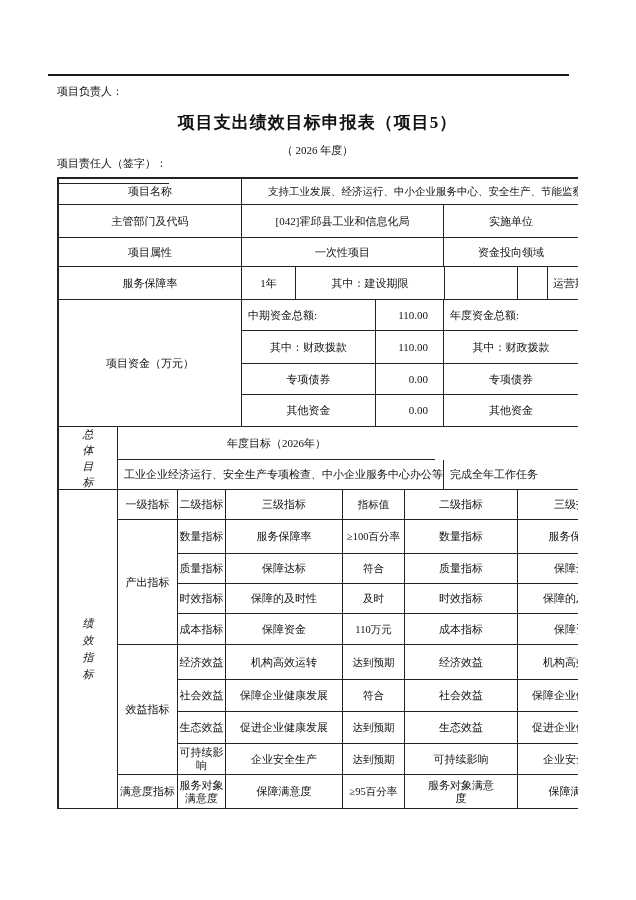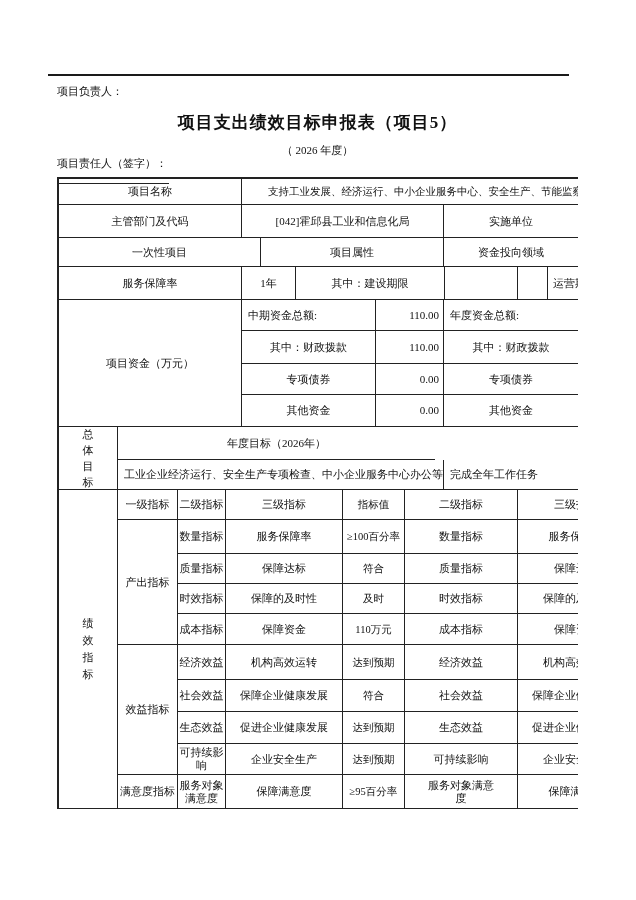--- a/index.html
+++ b/index.html
@@ -28,24 +28,24 @@
   .nowrap{white-space:nowrap;overflow:visible;}
 
   
   .cLbl{width:183px;} .cVal1{width:519px;} .cVal{width:202px;} .cRL{width:135px;}
   .c1y{width:54px;} .cMid{width:149px;} .cBlank1{width:73px;} .cBlank2{width:30px;} .cOper{width:213px;}
   .cF1{width:134px;} .cF2{width:68px;}
   .cA{width:59px;} .cMid2{width:326px;} .cAnn{width:317px;}
   .cB{width:60px;} .cC{width:48px;} .cD{width:117px;} .cE{width:62px;font-size:10.5px;white-space:nowrap;}
   .cF{width:113px;padding:0 19px;} .cG{width:117px;}
 
-  .vcell div{width:13px;word-break:break-all;line-height:16px;text-align:center;}
+  .vcell div{width:13px;word-break:break-all;line-height:16px;text-align:center;font-style:italic;}
   .perfv div{line-height:17px;}
   .projname{font-size:10.5px;padding-left:26px;white-space:nowrap;overflow:visible;}
-  .padl{padding-left:6px;} .padr{padding-right:4px;}
+  .padl{padding-left:6px;} .padr{padding-right:15px;}
   .operpad{padding-left:5px;white-space:nowrap;overflow:visible;}
   .annhdr{white-space:nowrap;overflow:visible;}
   .two{line-height:13px;}
 </style>
 </head>
 <body>
 
 <div class="abs toprule"></div>
 <div class="abs leader">项目负责人：</div>
 <div class="abs title">项目支出绩效目标申报表（项目5）</div>
@@ -61,22 +61,22 @@
   </div>
 
   <div class="trow" style="height:33px">
     <div class="cell cLbl">主管部门及代码</div>
     <div class="cell cVal">[042]霍邱县工业和信息化局</div>
     <div class="cell cRL">实施单位</div>
 
   </div>
 
   <div class="trow" style="height:29px">
+    <div class="cell cLbl">项目属性</div>
     <div class="cell cVal">一次性项目</div>
-    <div class="cell cLbl">项目属性</div>
     <div class="cell cRL">资金投向领域</div>
 
   </div>
 
   <div class="trow" style="height:33px">
     <div class="cell cLbl">服务保障率</div>
     <div class="cell c1y">1年</div>
     <div class="cell cMid">其中：建设期限</div>
     <div class="cell cBlank1"></div>
     <div class="cell cBlank2"></div>

